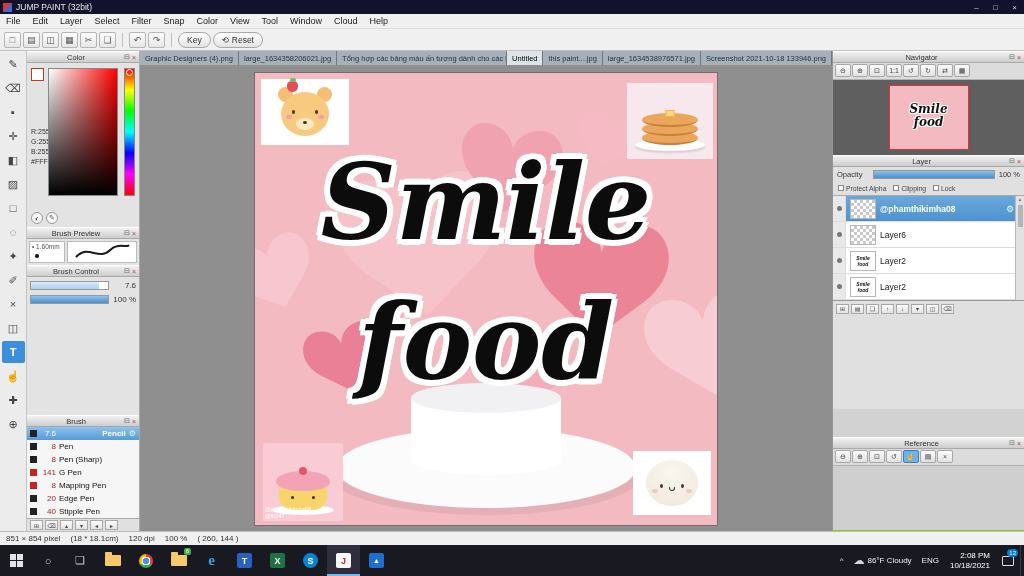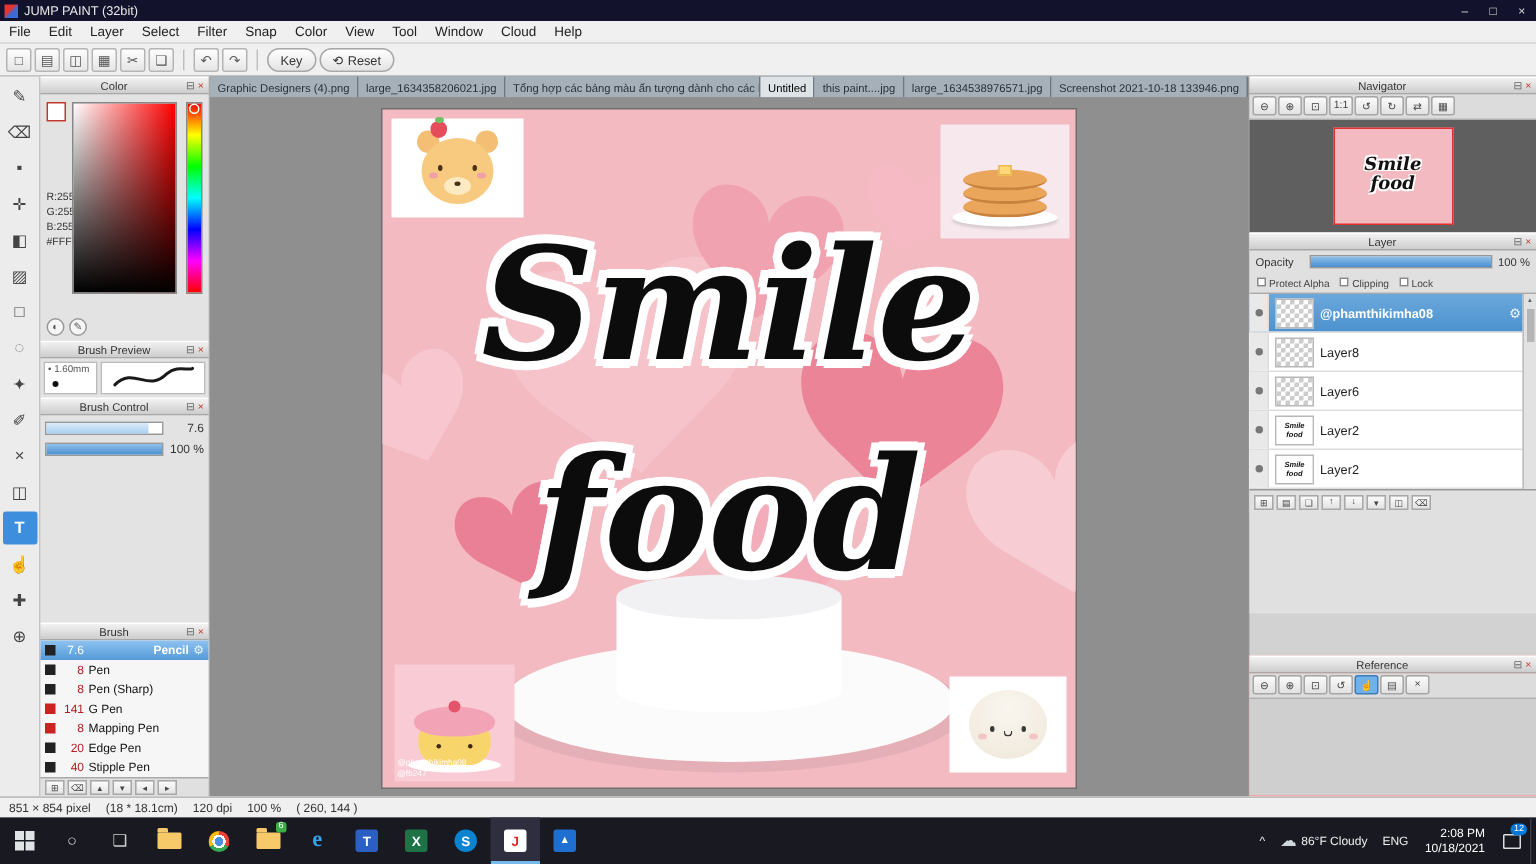--- a/index.html
+++ b/index.html
@@ -193,21 +193,21 @@
     background-size:6px 6px; background-position:0 0,3px 3px; }
   .thumb-text { position:absolute; inset:0; background:#fff; display:flex; align-items:center; justify-content:center;
                 font-size:5px; font-style:italic; font-weight:bold; color:#111; text-align:center; line-height:6px; }
   .mini-red { position:absolute; left:2px; top:8px; width:5px; height:3px; background:#d23333; }
   .list-scroll { position:absolute; right:0; top:0; bottom:0; width:9px; background:#e2e2e2; border-left:1px solid #bbb;
                  font-size:5px; color:#666; display:flex; flex-direction:column; align-items:center; }
   .scroll-thumb { width:5px; height:22px; background:#b5b5b5; margin-top:3px; }
   .layer-bottom { height:16px; border-top:1px solid #999; background:#e0e0e0; display:flex; align-items:center;
                   gap:2px; padding:0 3px; }
 
-  .reference { top:386px; height:94px; background:#fca5a5; }
+  .reference { top:386px; height:94px; background:#84cc16; }
   .ref-btns { height:17px; display:flex; gap:1px; padding:1px 2px; background:#dcdcdc; border-bottom:1px solid #b2b2b2; }
   .ref-body { height:64px; background:#cfcfcf; }
 
   
   .statusbar { position:absolute; top:531px; left:0; right:0; height:14px; background:#f0f0f0;
                border-top:1px solid #bdbdbd; display:flex; align-items:center; gap:10px; padding-left:6px;
                font-size:8px; color:#333; }
 
   
   .taskbar { position:absolute; bottom:0; left:0; right:0; height:31px; background:#191922; display:flex;
@@ -559,27 +559,20 @@
             </div>
           <div class="l-thumb checker"></div>
           <span class="l-name">@phamthikimha08</span>
           <span class="l-gear">⚙</span>
         </div>
         <div class="layer-row">
           <div class="l-gutter">
               <span class="l-dot"></span>
             </div>
           <div class="l-thumb checker"></div>
-          <span class="l-name">Layer8</span>
-        </div>
-        <div class="layer-row">
-          <div class="l-gutter">
-              <span class="l-dot"></span>
-            </div>
-          <div class="l-thumb checker"></div>
           <span class="l-name">Layer6</span>
         </div>
         <div class="layer-row">
           <div class="l-gutter">
               <span class="l-dot"></span>
             </div>
           <div class="l-thumb">
               <span class="thumb-text">Smile food</span>
             </div>
           <span class="l-name">Layer2</span>

